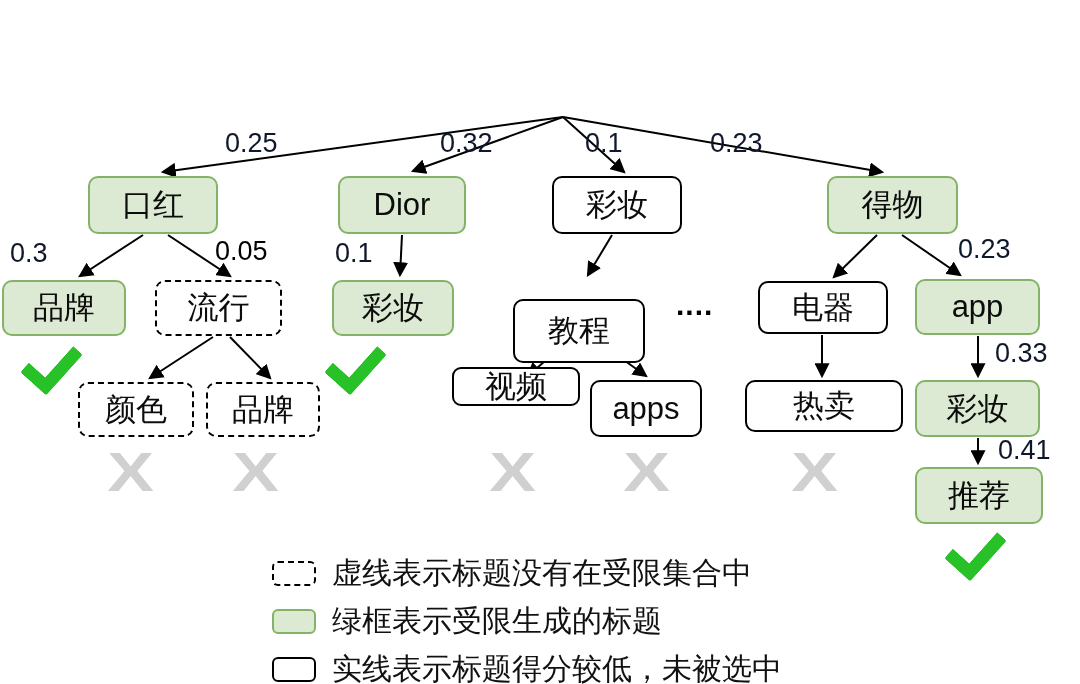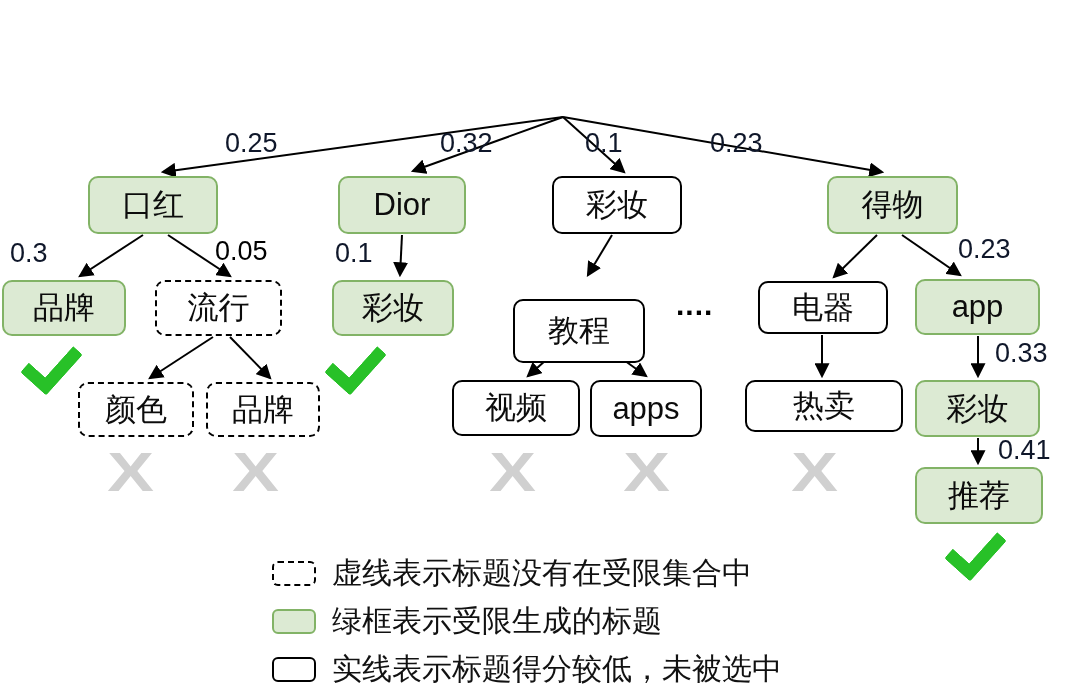--- a/index.html
+++ b/index.html
@@ -93,21 +93,21 @@
       <div class="node " style="left: 552px; top: 176px; width: 130px; height: 58px;">彩妆</div>
       <div class="node green" style="left: 827px; top: 176px; width: 131px; height: 58px;">得物</div>
       <div class="node green" style="left: 2px; top: 280px; width: 124px; height: 56px;">品牌</div>
       <div class="node dashed" style="left: 155px; top: 280px; width: 127px; height: 56px;">流行</div>
       <div class="node green" style="left: 332px; top: 280px; width: 122px; height: 56px;">彩妆</div>
       <div class="node " style="left: 513px; top: 279px; width: 132px; height: 64px; margin-top: 20px;">教程</div>
       <div class="node " style="left: 758px; top: 281px; width: 130px; height: 53px;">电器</div>
       <div class="node green" style="left: 915px; top: 279px; width: 125px; height: 56px;">app</div>
       <div class="node dashed" style="left: 78px; top: 382px; width: 116px; height: 55px;">颜色</div>
       <div class="node dashed" style="left: 206px; top: 382px; width: 114px; height: 55px;">品牌</div>
-      <div class="node " style="left: 452px; top: 380px; width: 128px; height: 56px;">视频</div>
+      <div class="node " style="left: 452px; top: 367px; width: 128px; height: 39px; border-radius: 9px;">视频</div>
       <div class="node " style="left: 590px; top: 380px; width: 112px; height: 57px;">apps</div>
       <div class="node " style="left: 745px; top: 380px; width: 158px; height: 52px;">热卖</div>
       <div class="node green" style="left: 915px; top: 380px; width: 125px; height: 57px;">彩妆</div>
       <div class="node green" style="left: 915px; top: 467px; width: 128px; height: 57px;">推荐</div>
     </div>
   <div id="labels-layer">
       <div class="edge-label red" style="left: 225px; top: 130px;">0.25</div>
       <div class="edge-label red" style="left: 440px; top: 130px;">0.32</div>
       <div class="edge-label red" style="left: 585px; top: 130px;">0.1</div>
       <div class="edge-label red" style="left: 710px; top: 130px;">0.23</div>

